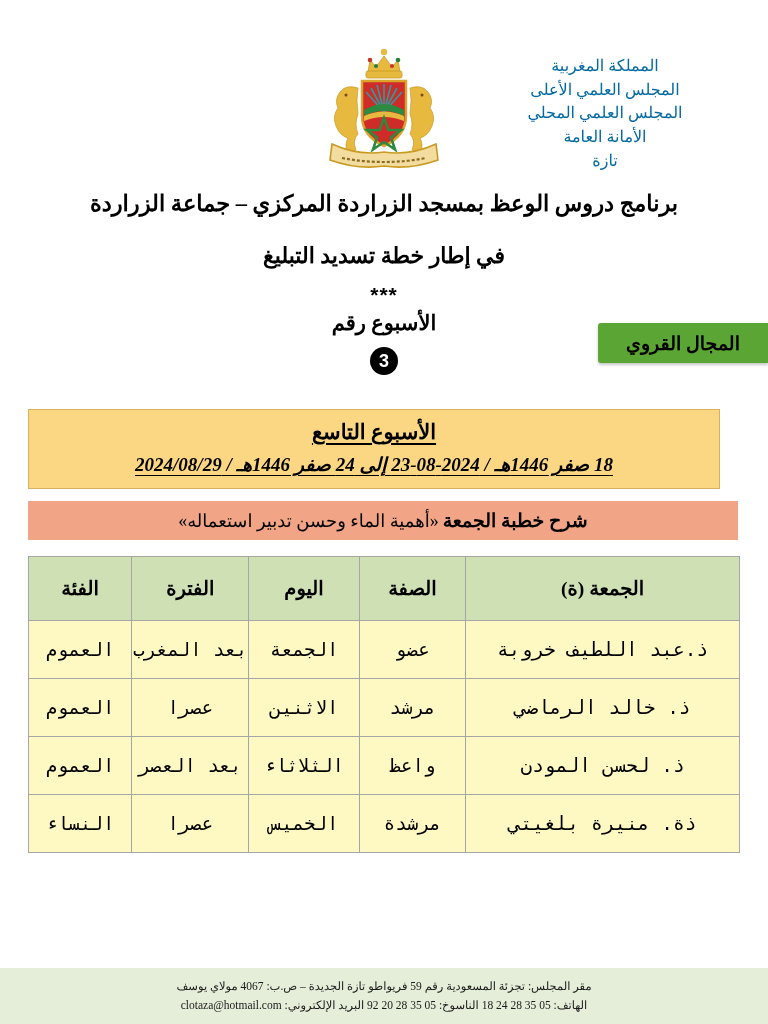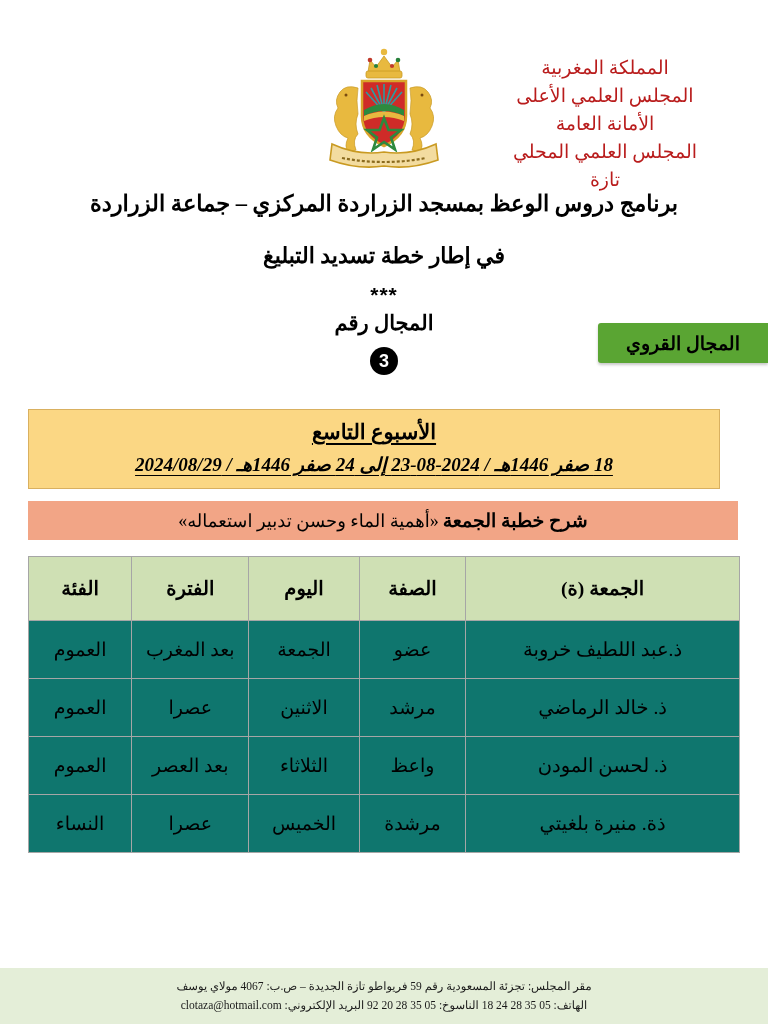--- a/index.html
+++ b/index.html
@@ -36,22 +36,22 @@
   }
 
   .ministry-block {
     position: absolute;
     right: 38px;
     top: 54px;
     width: 250px;
     text-align: center;
     direction: rtl;
     line-height: 1.48;
-    font-size: 19px;
-    color: #b91c1c;
+    font-size: 16px;
+    color: #0369a1;
     font-family: "Liberation Serif", "DejaVu Serif", serif;
   }
   .ministry-block div { white-space: nowrap; }
 
   
   .title-main {
     text-align: center;
     font-size: 22.5px;
     font-weight: bold;
     color: #000;
@@ -204,21 +204,22 @@
     background: #cfe0b4;
     font-size: 19.5px;
     font-weight: bold;
     height: 64px;
     text-align: center;
   }
   table.schedule tbody td {
     font-size: 19px;
     font-weight: normal;
     height: 58px;
-    background: #0f766e;
+    background: #fef9c3;
+    font-family: Liberation Mono, monospace;
   }
   table.schedule tbody td.name-cell { font-size: 19.5px; }
 
   col.c-name   { width: 38.5%; }
   col.c-role   { width: 15%; }
   col.c-day    { width: 15.5%; }
   col.c-period { width: 16.5%; }
   col.c-audience { width: 14.5%; }
 
   
@@ -288,32 +289,32 @@
 
         <path d="M14 104 Q40 116 66 112 Q92 116 118 104 L120 120
                  Q92 130 66 126 Q40 130 12 120 Z" fill="#f3dca0" stroke="#c99a22" stroke-width="1.6"></path>
         <path d="M24 118 Q66 126 108 118" fill="none" stroke="#8a6a1e" stroke-width="2.2" stroke-dasharray="3 2"></path>
       </svg>
     </div>
 
     <div class="ministry-block">
       <div>المملكة المغربية</div>
       <div>المجلس العلمي الأعلى</div>
+      <div>المجلس العلمي المحلي</div>
       <div>الأمانة العامة</div>
-      <div>المجلس العلمي المحلي</div>
       <div>تازة</div>
     </div>
   </div>
 
   <div class="title-main">برنامج دروس الوعظ بمسجد الزراردة المركزي – جماعة الزراردة</div>
   <div class="title-sub">في إطار خطة تسديد التبليغ</div>
   <div class="asterisks">***</div>
 
   <div class="zone-row">
-    <div class="zone-label">المجال رقم</div>
+    <div class="zone-label">الأسبوع رقم</div>
     <div class="zone-circle">3</div>
     <div class="domain-badge">المجال القروي</div>
   </div>
 
   <div class="week-banner">
     <div class="week-title">الأسبوع التاسع</div>
     <div class="week-dates">18 صفر 1446هـ / 2024-08-23  إلى 24 صفر 1446هـ / 2024/08/29</div>
   </div>
 
   <div class="sermon-banner">

